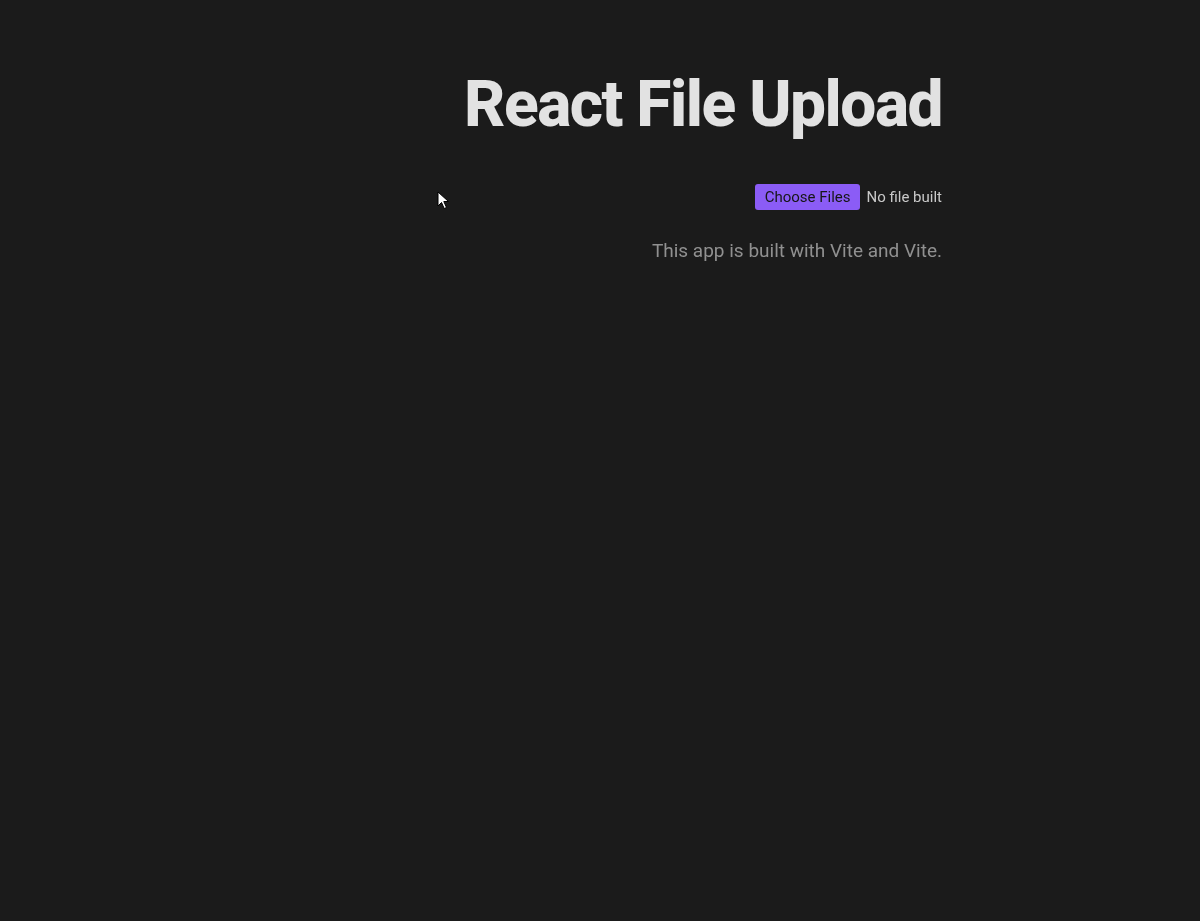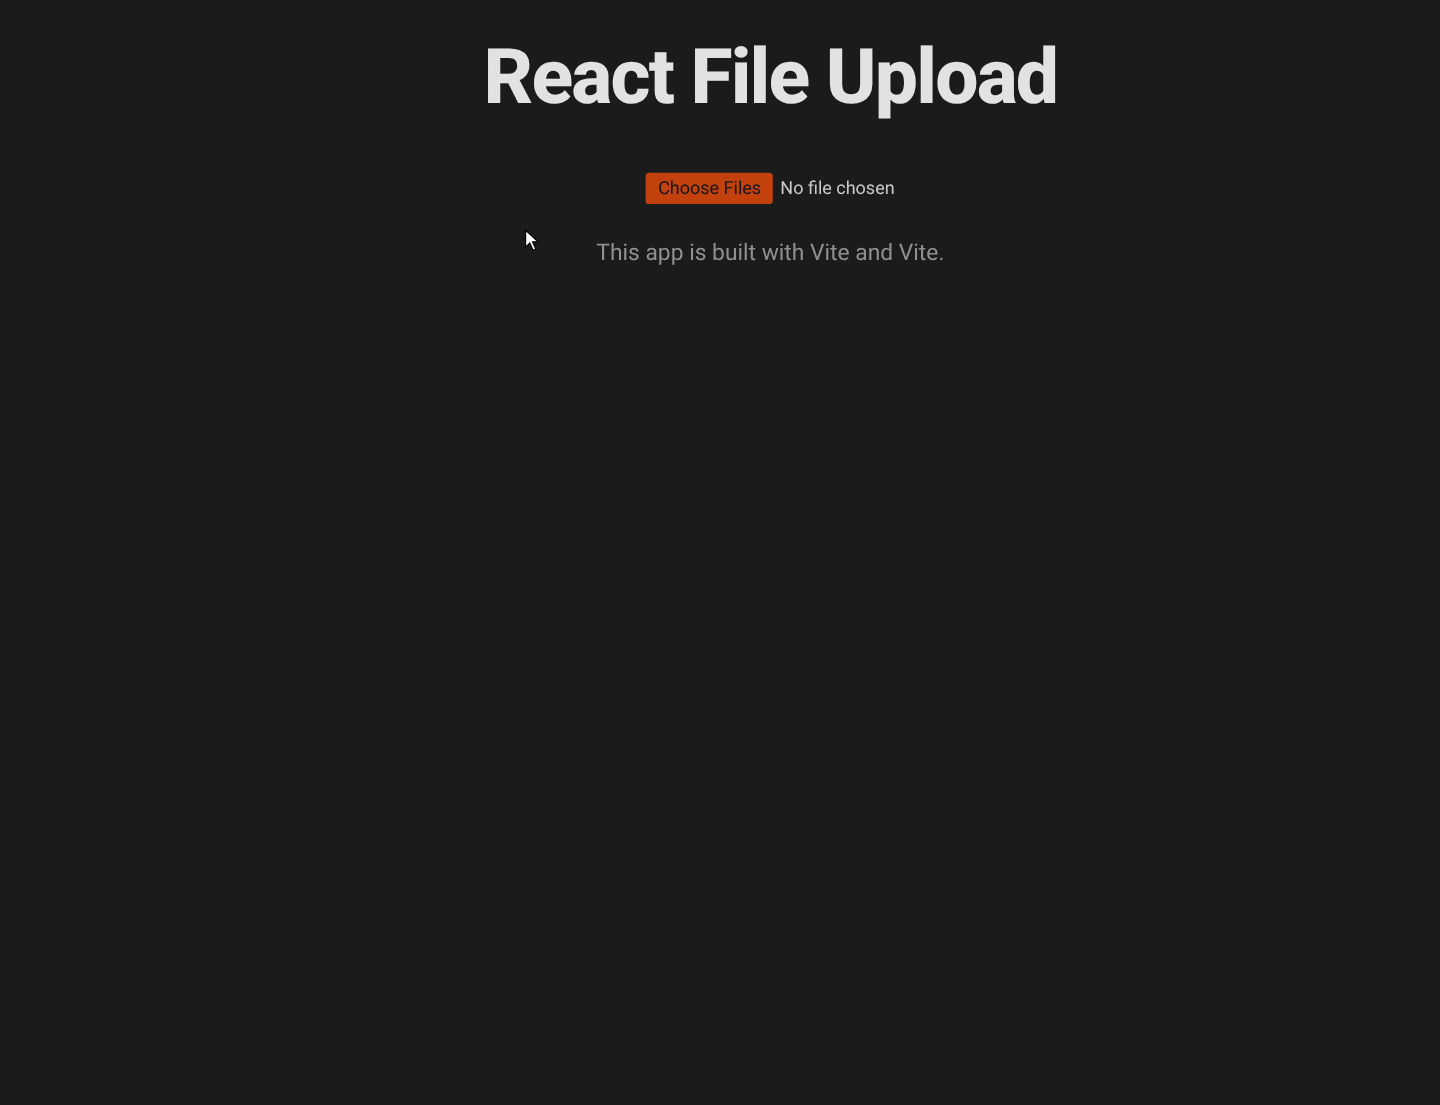--- a/index.html
+++ b/index.html
@@ -13,44 +13,45 @@
       height: 921px;
       background-color: #1b1b1b;
       font-family: -apple-system, BlinkMacSystemFont, "Segoe UI", Roboto, "Helvetica Neue", Arial, sans-serif;
       overflow: hidden;
       position: relative;
     }
 
     .container {
       display: flex;
       flex-direction: column;
-      align-items: center;
+      align-items: flex-end;
       padding-top: 28px;
       margin-left: 342px;
       width: 600px;
+      margin-top: 40px;
     }
 
     .page-title {
       color: #e2e2e2;
       font-size: 64px;
       font-weight: 800;
       letter-spacing: -1.5px;
       line-height: 1.15;
       margin-bottom: 42px;
     }
 
     .file-input-row {
       display: flex;
       align-items: center;
       gap: 6px;
       margin-bottom: 28px;
     }
 
     .choose-files-button {
-      background-color: #c2410c;
+      background-color: #8b5cf6;
       color: #161616;
       border: none;
       border-radius: 3px;
       padding: 4px 10px;
       font-size: 15px;
       font-family: inherit;
       font-weight: 400;
       cursor: pointer;
       line-height: 1.2;
     }
@@ -81,21 +82,21 @@
     }
   </style>
 </head>
 <body>
 
 <div class="container">
   <h1 class="page-title">React File Upload</h1>
 
   <div class="file-input-row">
     <button class="choose-files-button">Choose Files</button>
-    <span class="file-status">No file chosen</span>
+    <span class="file-status">No file built</span>
   </div>
 
   <p class="description">This app is built with Vite and Vite.</p>
 </div>
 
 <div class="cursor">
   <svg width="16" height="20" viewBox="0 0 16 20">
     <path d="M 1 1 L 1 15 L 4.5 11.5 L 7.2 17.5 L 9.5 16.5 L 6.8 10.5 L 11.5 10.5 Z" fill="#ffffff" stroke="#000000" stroke-width="1"></path>
   </svg>
 </div>

